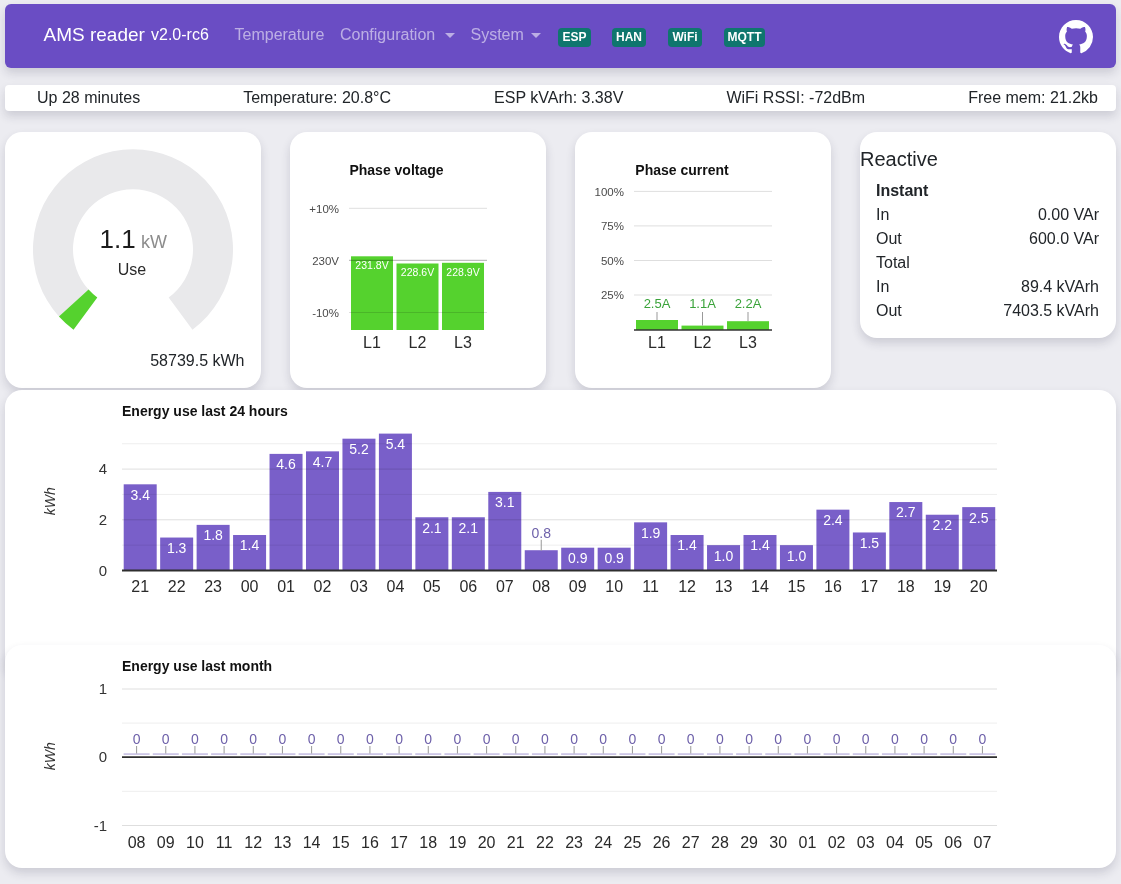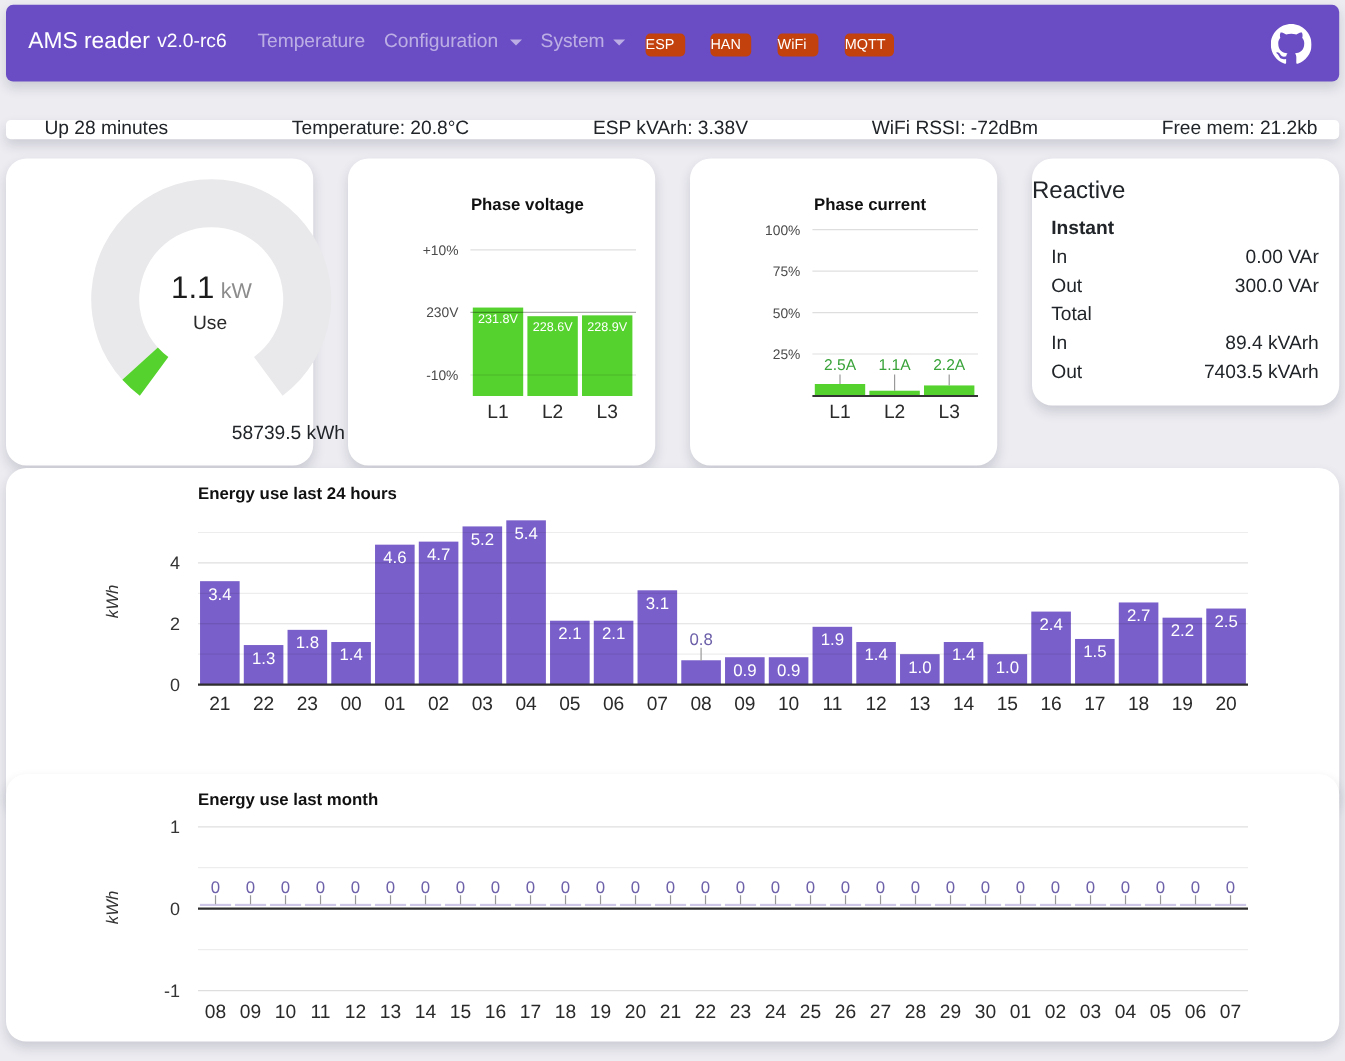--- a/index.html
+++ b/index.html
@@ -1,33 +1,33 @@
 <!DOCTYPE html>
 <html><head><meta charset="utf-8"><style>
 * { margin:0; padding:0; box-sizing:border-box; }
 html,body { width:1121px; height:884px; overflow:hidden; background:#ececf1;
   font-family:"Liberation Sans",sans-serif; position:relative; }
 .card { position:absolute; background:#fff; border-radius:17px;
-  box-shadow:0 5px 10px rgba(40,40,70,0.16);padding-left:43px; }
+  box-shadow:0 5px 10px rgba(40,40,70,0.16); }
 .nav { position:absolute; left:5px; top:4px; width:1111px; height:64px;
   background:#6a4dc4; border-radius:6px; box-shadow:0 5px 10px rgba(40,40,70,0.16); }
-.nav span { position:absolute; }
+.nav span { position:absolute;margin-left:20px; }
 .brand { left:18.5px; top:20.6px; font-size:19px; color:#fff; line-height:1; }
 .ver { left:126px; top:23.2px; font-size:16px; color:#fff; line-height:1; }
 .navlink { top:22.8px; font-size:16px; color:rgba(255,255,255,0.55); line-height:1; }
 .caret { position:absolute; top:29px; width:0; height:0;
   border-left:5px solid transparent; border-right:5px solid transparent;
   border-top:5px solid rgba(255,255,255,0.55); }
-.badge { position:absolute; top:23.5px; height:19px; background:#c2410c;
-  border-radius:4px; color:#fff; font-size:12px; font-weight:normal;
-  text-align:left; line-height:19px; }
-.status { position:absolute; left:5px; top:85px; width:1111px; height:16px;
+.badge { position:absolute; top:23.5px; height:19px; background:#0f766e;
+  border-radius:4px; color:#fff; font-size:12px; font-weight:bold;
+  text-align:center; line-height:19px; }
+.status { position:absolute; left:5px; top:85px; width:1111px; height:26px;
   background:#fff; border-radius:4px; box-shadow:0 5px 10px rgba(40,40,70,0.16);
   display:flex; justify-content:space-between; align-items:center;
-  padding:0 18px 0 32px; font-size:16px; color:#212529;margin-top:15px; }
+  padding:0 18px 0 32px; font-size:16px; color:#212529; }
 .rrow { position:absolute; font-size:16px; color:#212529; line-height:1; }
 svg text { font-family:"Liberation Sans",sans-serif; }
 </style></head>
 <body>
 <div class="nav">
   <span class="brand">AMS reader</span>
   <span class="ver">v2.0-rc6</span>
   <span class="navlink" style="left:209.5px">Temperature</span>
   <span class="navlink" style="left:315px">Configuration</span>
   <span class="caret" style="left:419.5px"></span>
@@ -97,21 +97,21 @@
       <text x="82" y="216" font-family="Liberation Sans, sans-serif" font-size="16" fill="#2a2a2a" text-anchor="middle">L1</text>
       <text x="127.5" y="216" font-family="Liberation Sans, sans-serif" font-size="16" fill="#2a2a2a" text-anchor="middle">L2</text>
       <text x="173" y="216" font-family="Liberation Sans, sans-serif" font-size="16" fill="#2a2a2a" text-anchor="middle">L3</text>
     </svg></div>
 <div class="card" style="left:860px;top:132px;width:256px;height:206px">
   <div class="rrow" style="left:0;right:0;top:17.4px;font-size:20px;text-align:left">Reactive</div>
   <div class="rrow" style="left:16px;top:50.5px;font-weight:bold">Instant</div>
   <div class="rrow" style="left:16px;top:74.5px">In</div>
     <div class="rrow" style="right:17px;top:74.5px">0.00 VAr</div>
   <div class="rrow" style="left:16px;top:98.5px">Out</div>
-    <div class="rrow" style="right:17px;top:98.5px">300.0 VAr</div>
+    <div class="rrow" style="right:17px;top:98.5px">600.0 VAr</div>
   <div class="rrow" style="left:16px;top:122.5px;font-weight:normal">Total</div>
   <div class="rrow" style="left:16px;top:146.5px">In</div>
     <div class="rrow" style="right:17px;top:146.5px">89.4 kVArh</div>
   <div class="rrow" style="left:16px;top:170.5px">Out</div>
     <div class="rrow" style="right:17px;top:170.5px">7403.5 kVArh</div>
 </div>
 <div class="card" style="left:5px;top:390px;width:1111px;height:285px"><svg width="1111" height="223" viewBox="0 0 1111 223">
       <text x="117" y="26" font-family="Liberation Sans, sans-serif" font-size="14" font-weight="bold" fill="#111">Energy use last 24 hours</text>
       <text x="50" y="111.2" font-family="Liberation Sans, sans-serif" font-size="14" font-style="italic" fill="#333" text-anchor="middle" transform="rotate(-90 50 111.2)">kWh</text>
       <rect x="118.70" y="94.31" width="33" height="86.19" fill="#795fc9"></rect>

